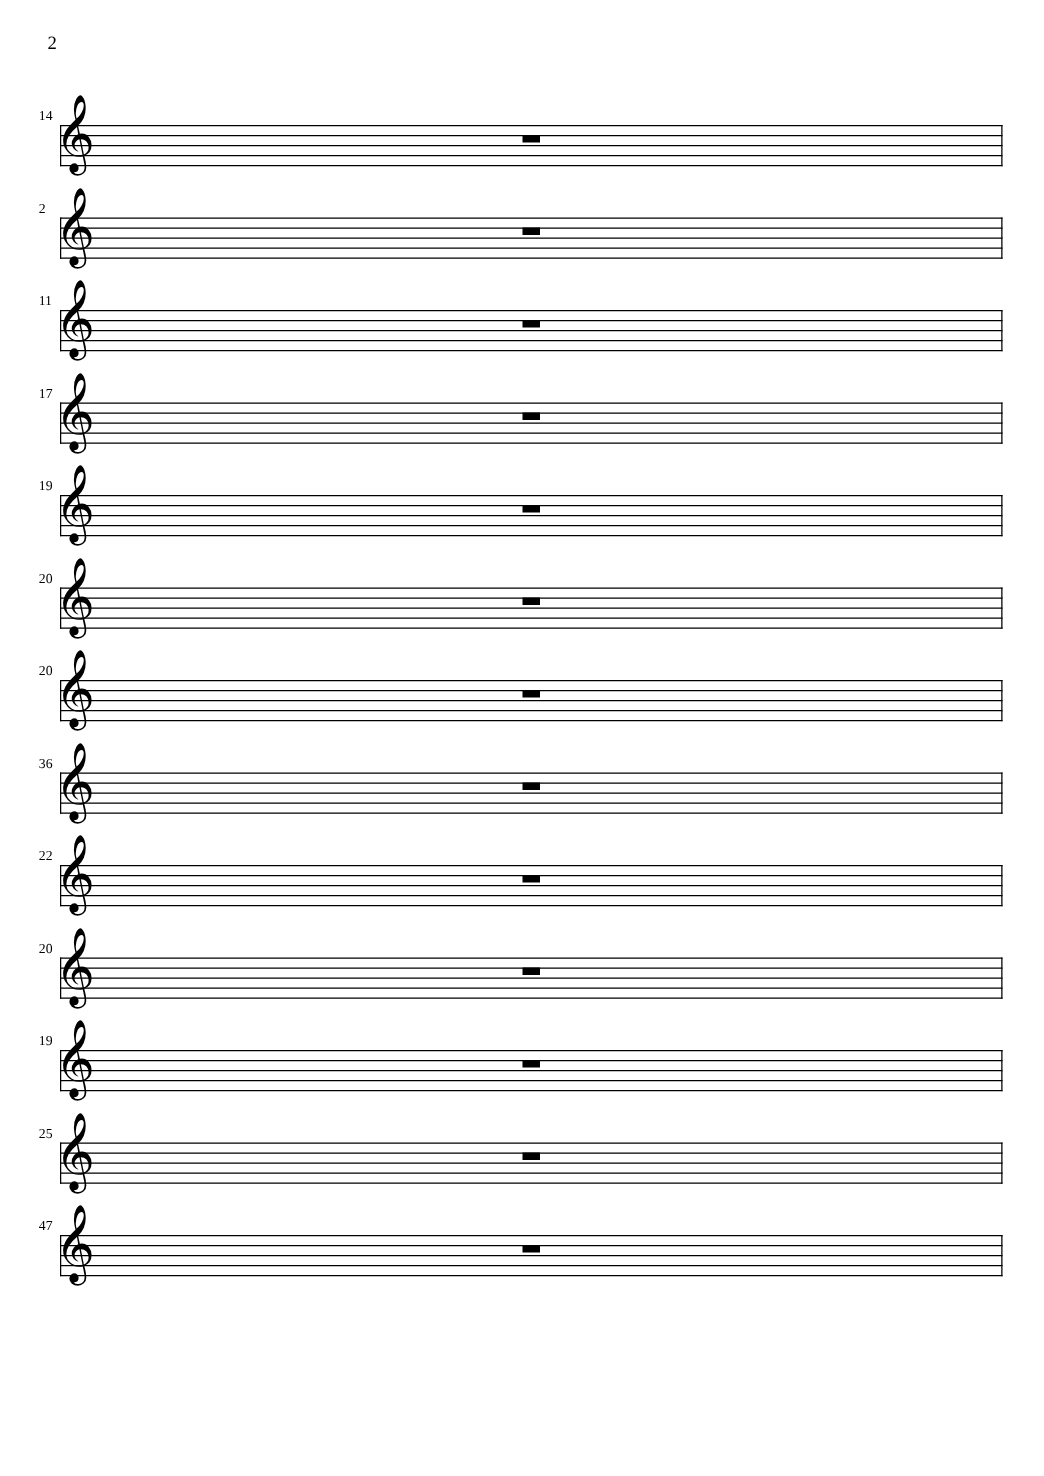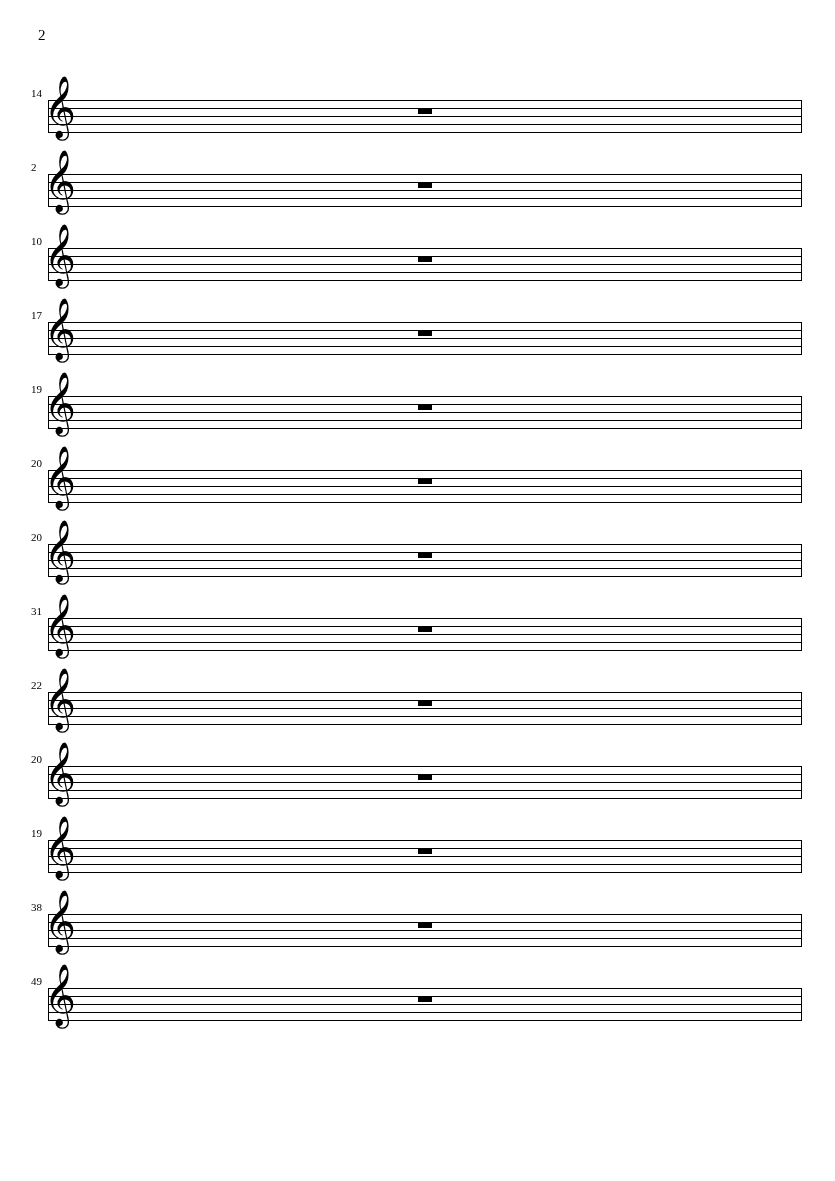--- a/index.html
+++ b/index.html
@@ -141,21 +141,21 @@
           <div class="staff-line l5"></div>
           <div class="barline left"></div>
           <div class="barline right"></div>
         </div>
         <div class="clef">𝄞</div>
         <div class="rest-wrap">
           <div class="rest" style="left: calc(50% - 7px);"></div>
         </div>
       </div>
       <div class="system">
-        <div class="measure-number">10</div>
+        <div class="measure-number">11</div>
         <div class="staff">
           <div class="staff-line l1"></div>
           <div class="staff-line l2"></div>
           <div class="staff-line l3"></div>
           <div class="staff-line l4"></div>
           <div class="staff-line l5"></div>
           <div class="barline left"></div>
           <div class="barline right"></div>
         </div>
         <div class="clef">𝄞</div>
@@ -221,21 +221,21 @@
           <div class="staff-line l5"></div>
           <div class="barline left"></div>
           <div class="barline right"></div>
         </div>
         <div class="clef">𝄞</div>
         <div class="rest-wrap">
           <div class="rest" style="left: calc(50% - 7px);"></div>
         </div>
       </div>
       <div class="system">
-        <div class="measure-number">31</div>
+        <div class="measure-number">36</div>
         <div class="staff">
           <div class="staff-line l1"></div>
           <div class="staff-line l2"></div>
           <div class="staff-line l3"></div>
           <div class="staff-line l4"></div>
           <div class="staff-line l5"></div>
           <div class="barline left"></div>
           <div class="barline right"></div>
         </div>
         <div class="clef">𝄞</div>
@@ -285,37 +285,37 @@
           <div class="staff-line l5"></div>
           <div class="barline left"></div>
           <div class="barline right"></div>
         </div>
         <div class="clef">𝄞</div>
         <div class="rest-wrap">
           <div class="rest" style="left: calc(50% - 7px);"></div>
         </div>
       </div>
       <div class="system">
-        <div class="measure-number">38</div>
-        <div class="staff">
-          <div class="staff-line l1"></div>
-          <div class="staff-line l2"></div>
-          <div class="staff-line l3"></div>
-          <div class="staff-line l4"></div>
-          <div class="staff-line l5"></div>
-          <div class="barline left"></div>
-          <div class="barline right"></div>
-        </div>
-        <div class="clef">𝄞</div>
-        <div class="rest-wrap">
-          <div class="rest" style="left: calc(50% - 7px);"></div>
-        </div>
-      </div>
-      <div class="system">
-        <div class="measure-number">49</div>
+        <div class="measure-number">25</div>
+        <div class="staff">
+          <div class="staff-line l1"></div>
+          <div class="staff-line l2"></div>
+          <div class="staff-line l3"></div>
+          <div class="staff-line l4"></div>
+          <div class="staff-line l5"></div>
+          <div class="barline left"></div>
+          <div class="barline right"></div>
+        </div>
+        <div class="clef">𝄞</div>
+        <div class="rest-wrap">
+          <div class="rest" style="left: calc(50% - 7px);"></div>
+        </div>
+      </div>
+      <div class="system">
+        <div class="measure-number">47</div>
         <div class="staff">
           <div class="staff-line l1"></div>
           <div class="staff-line l2"></div>
           <div class="staff-line l3"></div>
           <div class="staff-line l4"></div>
           <div class="staff-line l5"></div>
           <div class="barline left"></div>
           <div class="barline right"></div>
         </div>
         <div class="clef">𝄞</div>

